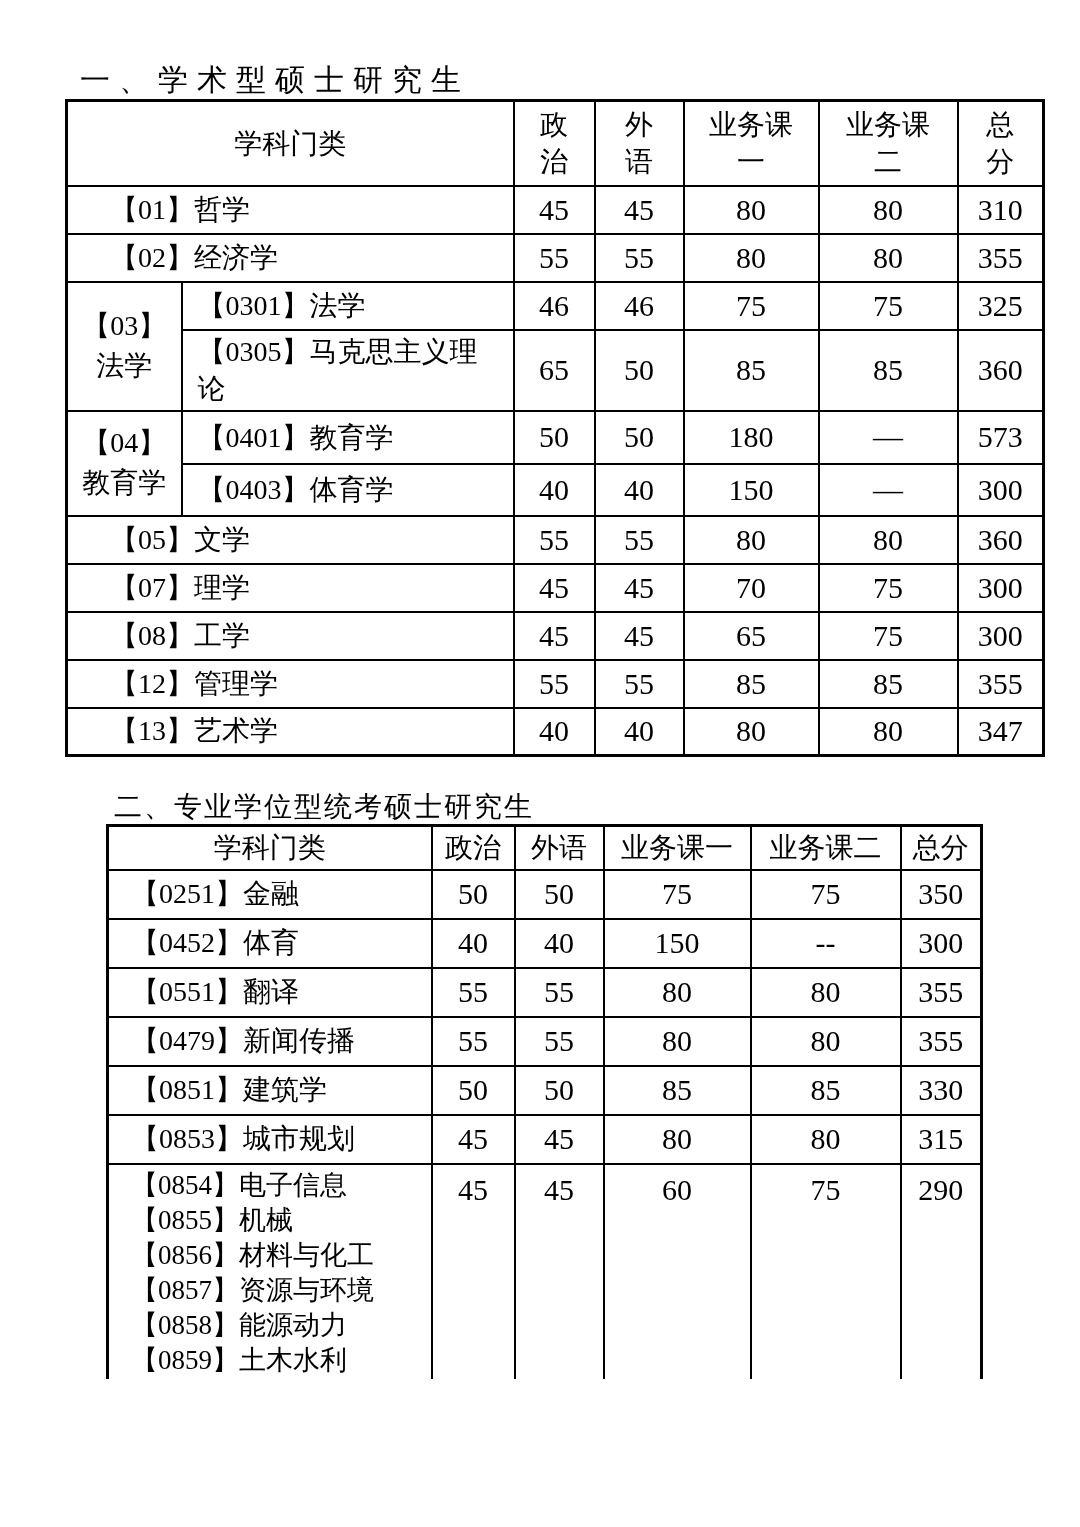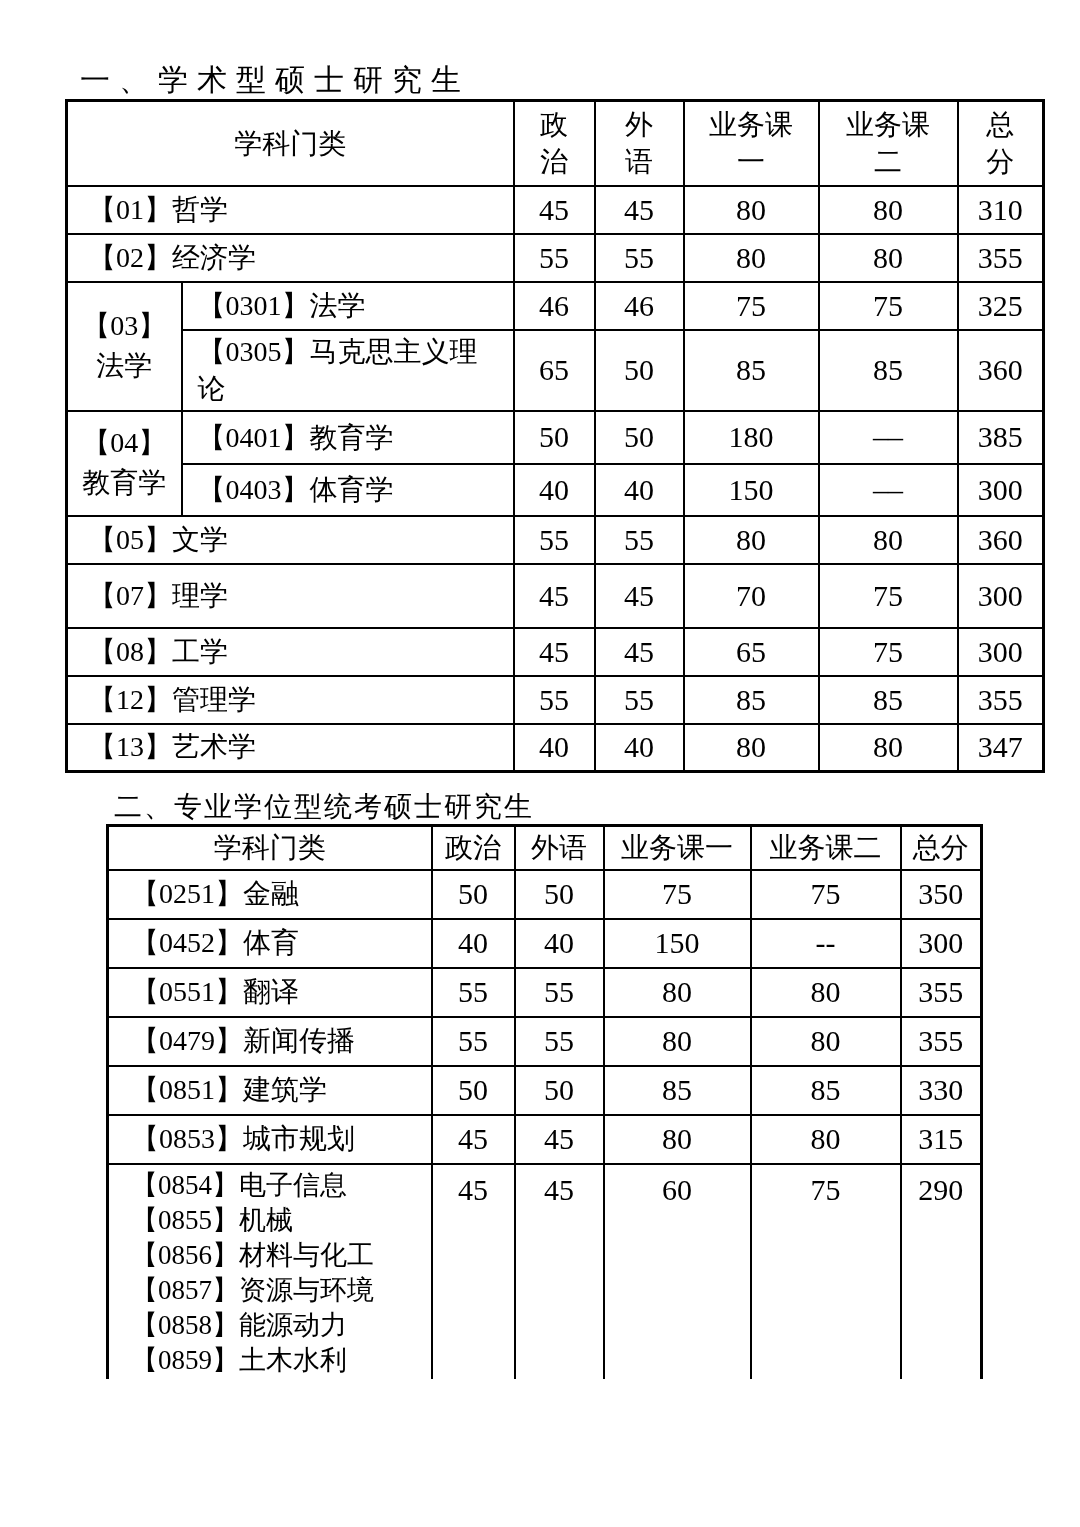--- a/index.html
+++ b/index.html
@@ -8,21 +8,21 @@
     font-family:"Liberation Serif","DejaVu Serif",serif;color:#000;
   }
   .sec-title{font-size:30px;}
   #title1{position:absolute;left:80px;top:60px;letter-spacing:9px;}
   #title2{position:absolute;left:114px;top:788px;letter-spacing:2px;font-size:28px;}
   table{border-collapse:collapse;table-layout:fixed;position:absolute;}
   td{border:2px solid #000;font-size:28px;overflow:hidden;}
   #table1{left:65px;top:99px;width:977px;border:3px solid #000;}
   #table2{left:106px;top:824px;width:874px;border:3px solid #000;border-bottom:none;}
   .hcell{text-align:center;white-space:pre-line;line-height:37px;}
-  .subj{padding-left:20px;}
+  .subj{padding-left:42px;}
   .subsubj{padding-left:15px;white-space:pre-line;line-height:37px;}
   .grp{text-align:center;white-space:pre-line;line-height:40px;}
   .num{text-align:center;font-size:30px;}
   #table2 .subj{padding-left:22px;}
   #table2 tr.lastrow td{border-bottom:none;vertical-align:top;}
   #table2 tr.lastrow td.num{padding-top:8px;}
   #table2 tr.lastrow td.subj{white-space:pre-line;line-height:35px;font-size:27px;padding-top:3px;}
 </style>
 </head>
 <body>
@@ -89,39 +89,39 @@
     <td class="num">360</td>
   </tr>
   <tr style="height:53px">
     <td rowspan="2" class="grp">【04】
 教育学</td>
     <td class="subsubj">【0401】教育学</td>
     <td class="num">50</td>
     <td class="num">50</td>
     <td class="num">180</td>
     <td class="num">––</td>
-    <td class="num">385</td>
+    <td class="num">573</td>
   </tr>
   <tr style="height:52px">
     <td class="subsubj">【0403】体育学</td>
     <td class="num">40</td>
     <td class="num">40</td>
     <td class="num">150</td>
     <td class="num">––</td>
     <td class="num">300</td>
   </tr>
   <tr style="height:48px">
     <td colspan="2" class="subj">【05】文学</td>
     <td class="num">55</td>
     <td class="num">55</td>
     <td class="num">80</td>
     <td class="num">80</td>
     <td class="num">360</td>
   </tr>
-  <tr style="height:64px">
+  <tr style="height:48px">
     <td colspan="2" class="subj">【07】理学</td>
     <td class="num">45</td>
     <td class="num">45</td>
     <td class="num">70</td>
     <td class="num">75</td>
     <td class="num">300</td>
   </tr>
   <tr style="height:48px">
     <td colspan="2" class="subj">【08】工学</td>
     <td class="num">45</td>

